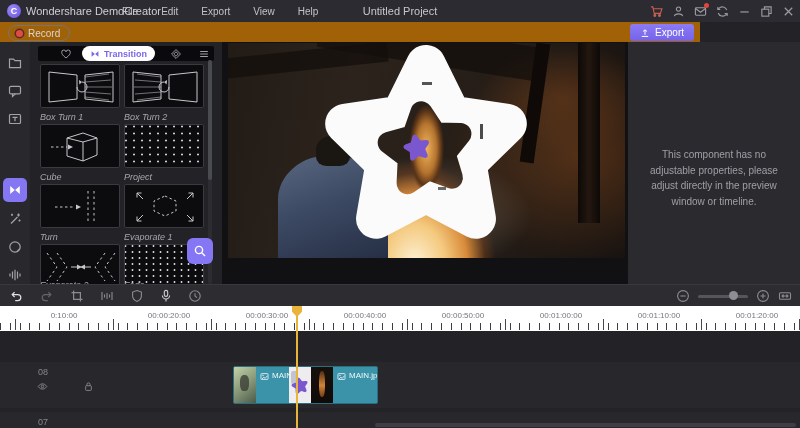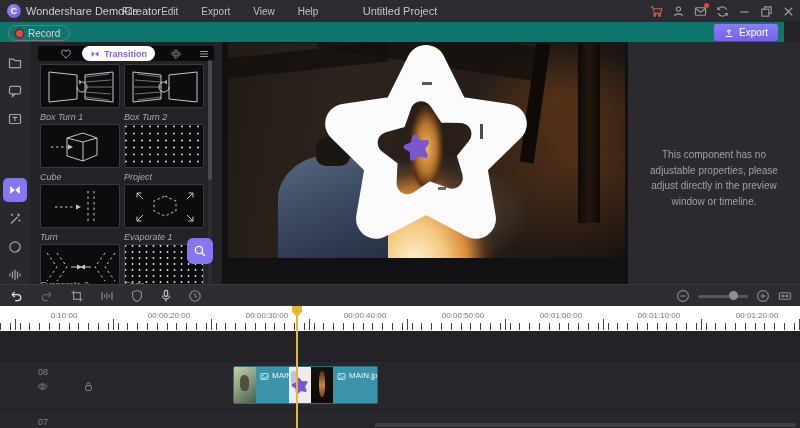--- a/index.html
+++ b/index.html
@@ -20,21 +20,21 @@
   #menus span { font-size:10px; color:#c2c2c7; cursor:default; }
   #project-title { left:50%; top:0; transform:translateX(-50%); height:22px; line-height:22px;
                    font-size:11px; color:#c6c6cb; }
   #tb-icons { right:5px; top:0; height:22px; display:flex; align-items:center; gap:9px; }
   .tbi { width:13px; height:13px; color:#9b9ba1; position:relative; }
   .tbi.cart { color:#c7604f; }
   .badge-dot { position:absolute; right:-2px; top:-2px; width:5px; height:5px; border-radius:50%;
                background:#e0453f; }
 
   
-  #actionbar { left:0; top:22px; width:784px; height:20px; background:#0f766e; }
+  #actionbar { left:0; top:22px; width:700px; height:20px; background:#a16207; }
   #record-btn { left:8px; top:3px; height:16px; display:flex; align-items:center; gap:5px;
                 padding:0 9px 0 7px; border:1px solid #74747c; border-radius:9px; }
   #record-dot { width:7px; height:7px; border-radius:50%; background:#e14b45;
                 box-shadow:0 0 0 1.5px #5a2a28; }
   #record-label { font-size:10px; color:#d6d6da; }
   #export-btn { right:6px; top:2px; height:17px; display:flex; align-items:center; gap:5px;
                 padding:0 10px; border-radius:3px; background:linear-gradient(#8b7bf4,#7463ea);
                 color:#fff; }
   #export-label { font-size:10px; color:#fff; }
 

